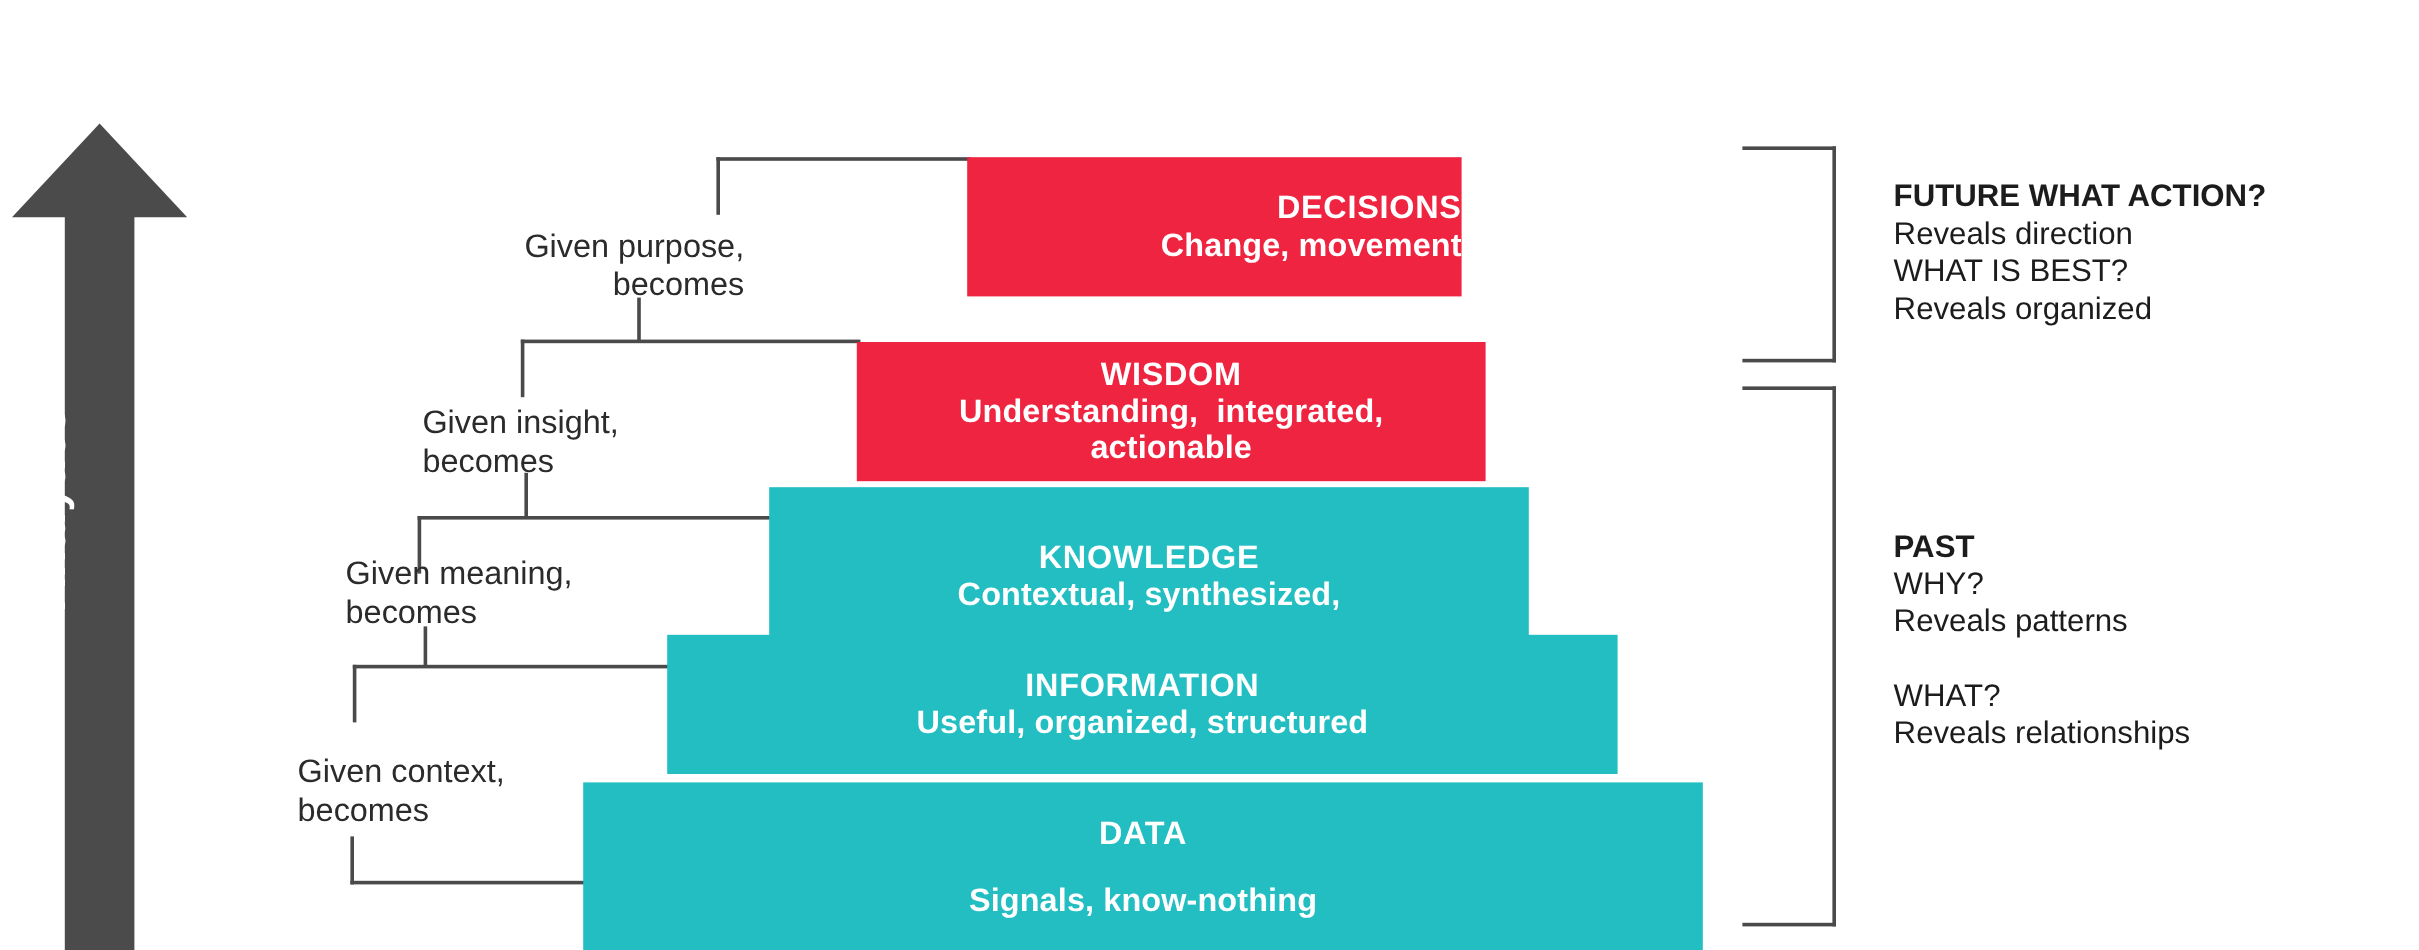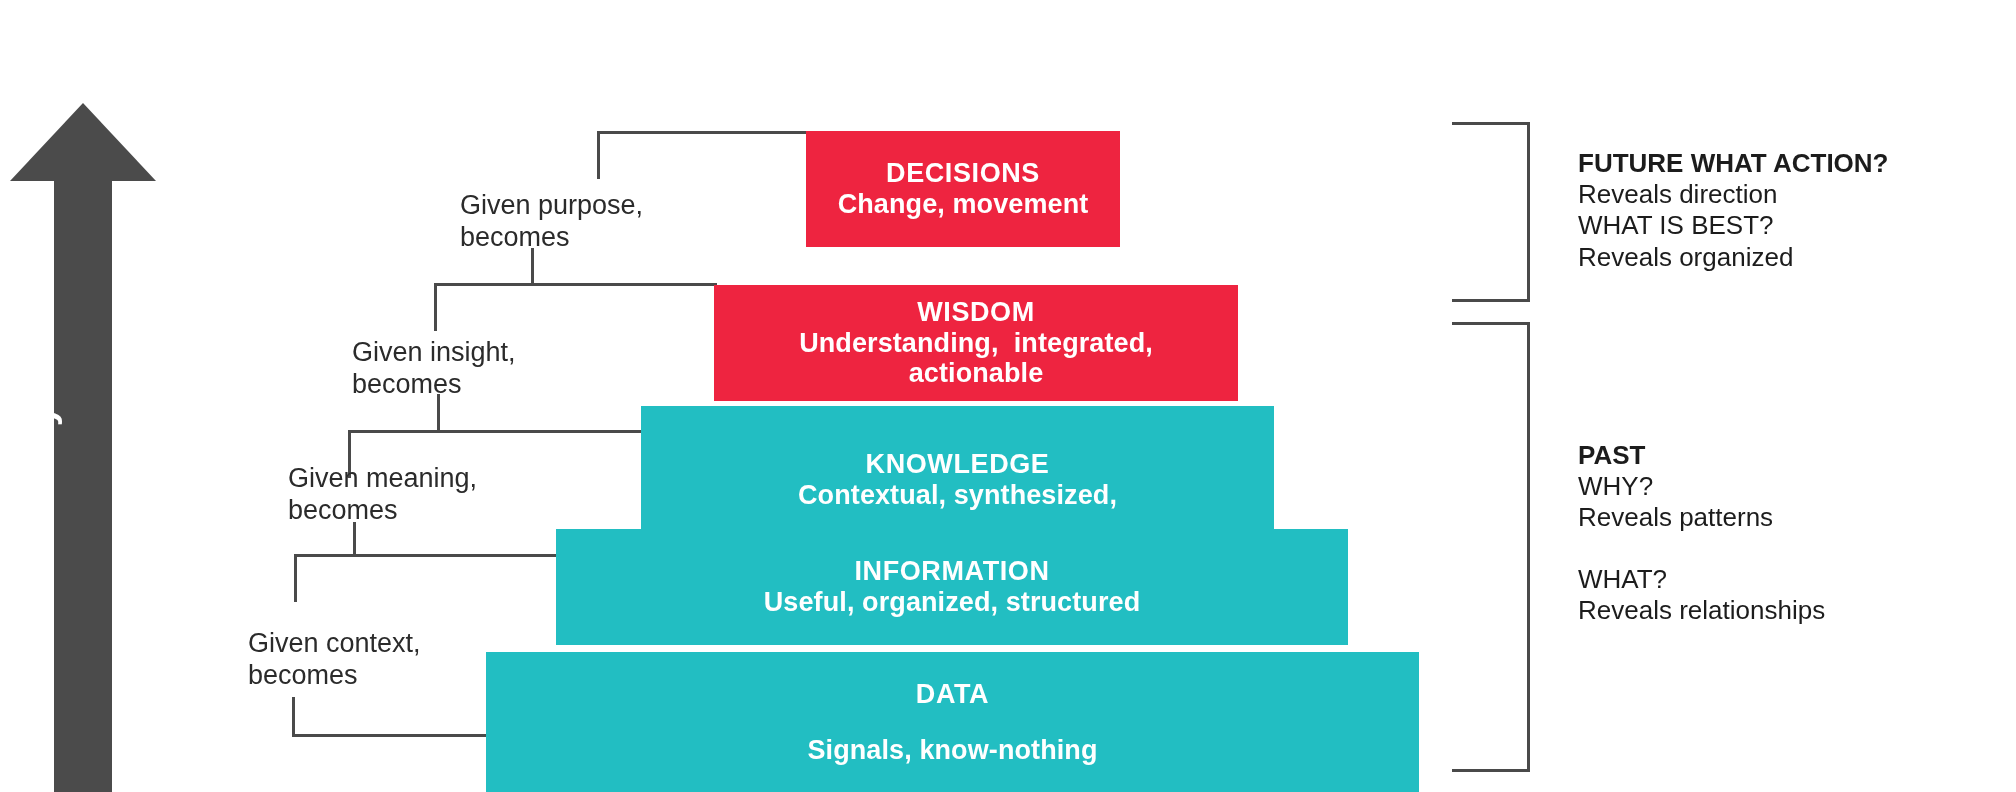--- a/index.html
+++ b/index.html
@@ -35,21 +35,21 @@
   .bar{
     position:absolute;
     display:flex;flex-direction:column;align-items:center;justify-content:center;
     color:#ffffff;text-align:center;line-height:1.14;
   }
   .bar .t{font-weight:bold;font-size:27px;letter-spacing:.6px;}
   .bar .s{font-weight:bold;font-size:27px;letter-spacing:.1px;white-space:pre;}
   .bar.red{background:#ee2440;}
   .bar.teal{background:#22bec2;}
 
-  #bar-decisions   {left:806px; top:131px; width:314px; height:116px;}
+  #bar-decisions   {left:806px; top:131px; width:412px; height:116px;align-items:flex-end;}
   #bar-wisdom      {left:714px; top:253px; width:524px; height:116px;margin-top:32px;}
   #bar-knowledge   {left:641px; top:406px; width:633px; height:148px;}
   #bar-information {left:556px; top:529px; width:792px; height:116px;}
   #bar-data        {left:486px; top:652px; width:933px; height:140px;gap:25px;}
 
   
   .ln{position:absolute;background:#4a4a4a;}
   .lnh{height:3px;}
   .lnv{width:3px;}
 
@@ -76,21 +76,21 @@
 <div id="stage">
 
   <div class="arrow-wrap">
     <div class="arrow-head"></div>
     <div class="arrow-shaft"></div>
     <div class="arrow-label">Analytics</div>
   </div>
 
   <div class="ln lnv" style="left:597px;top:131px;height:48px;"></div>
   <div class="ln lnh" style="left:597px;top:131px;width:212px;"></div>
-  <div class="glabel" style="left:460px;top:190px;">Given purpose,
+  <div class="glabel" style="left:437px;top:190px;text-align:right;">Given purpose,
 becomes</div>
   <div class="ln lnv" style="left:531px;top:248px;height:36px;"></div>
 
   <div class="ln lnh" style="left:434px;top:283px;width:283px;"></div>
   <div class="ln lnv" style="left:434px;top:283px;height:48px;"></div>
   <div class="glabel" style="left:352px;top:337px;">Given insight,
 becomes</div>
   <div class="ln lnv" style="left:437px;top:394px;height:38px;"></div>
 
   <div class="ln lnh" style="left:348px;top:430px;width:296px;"></div>

